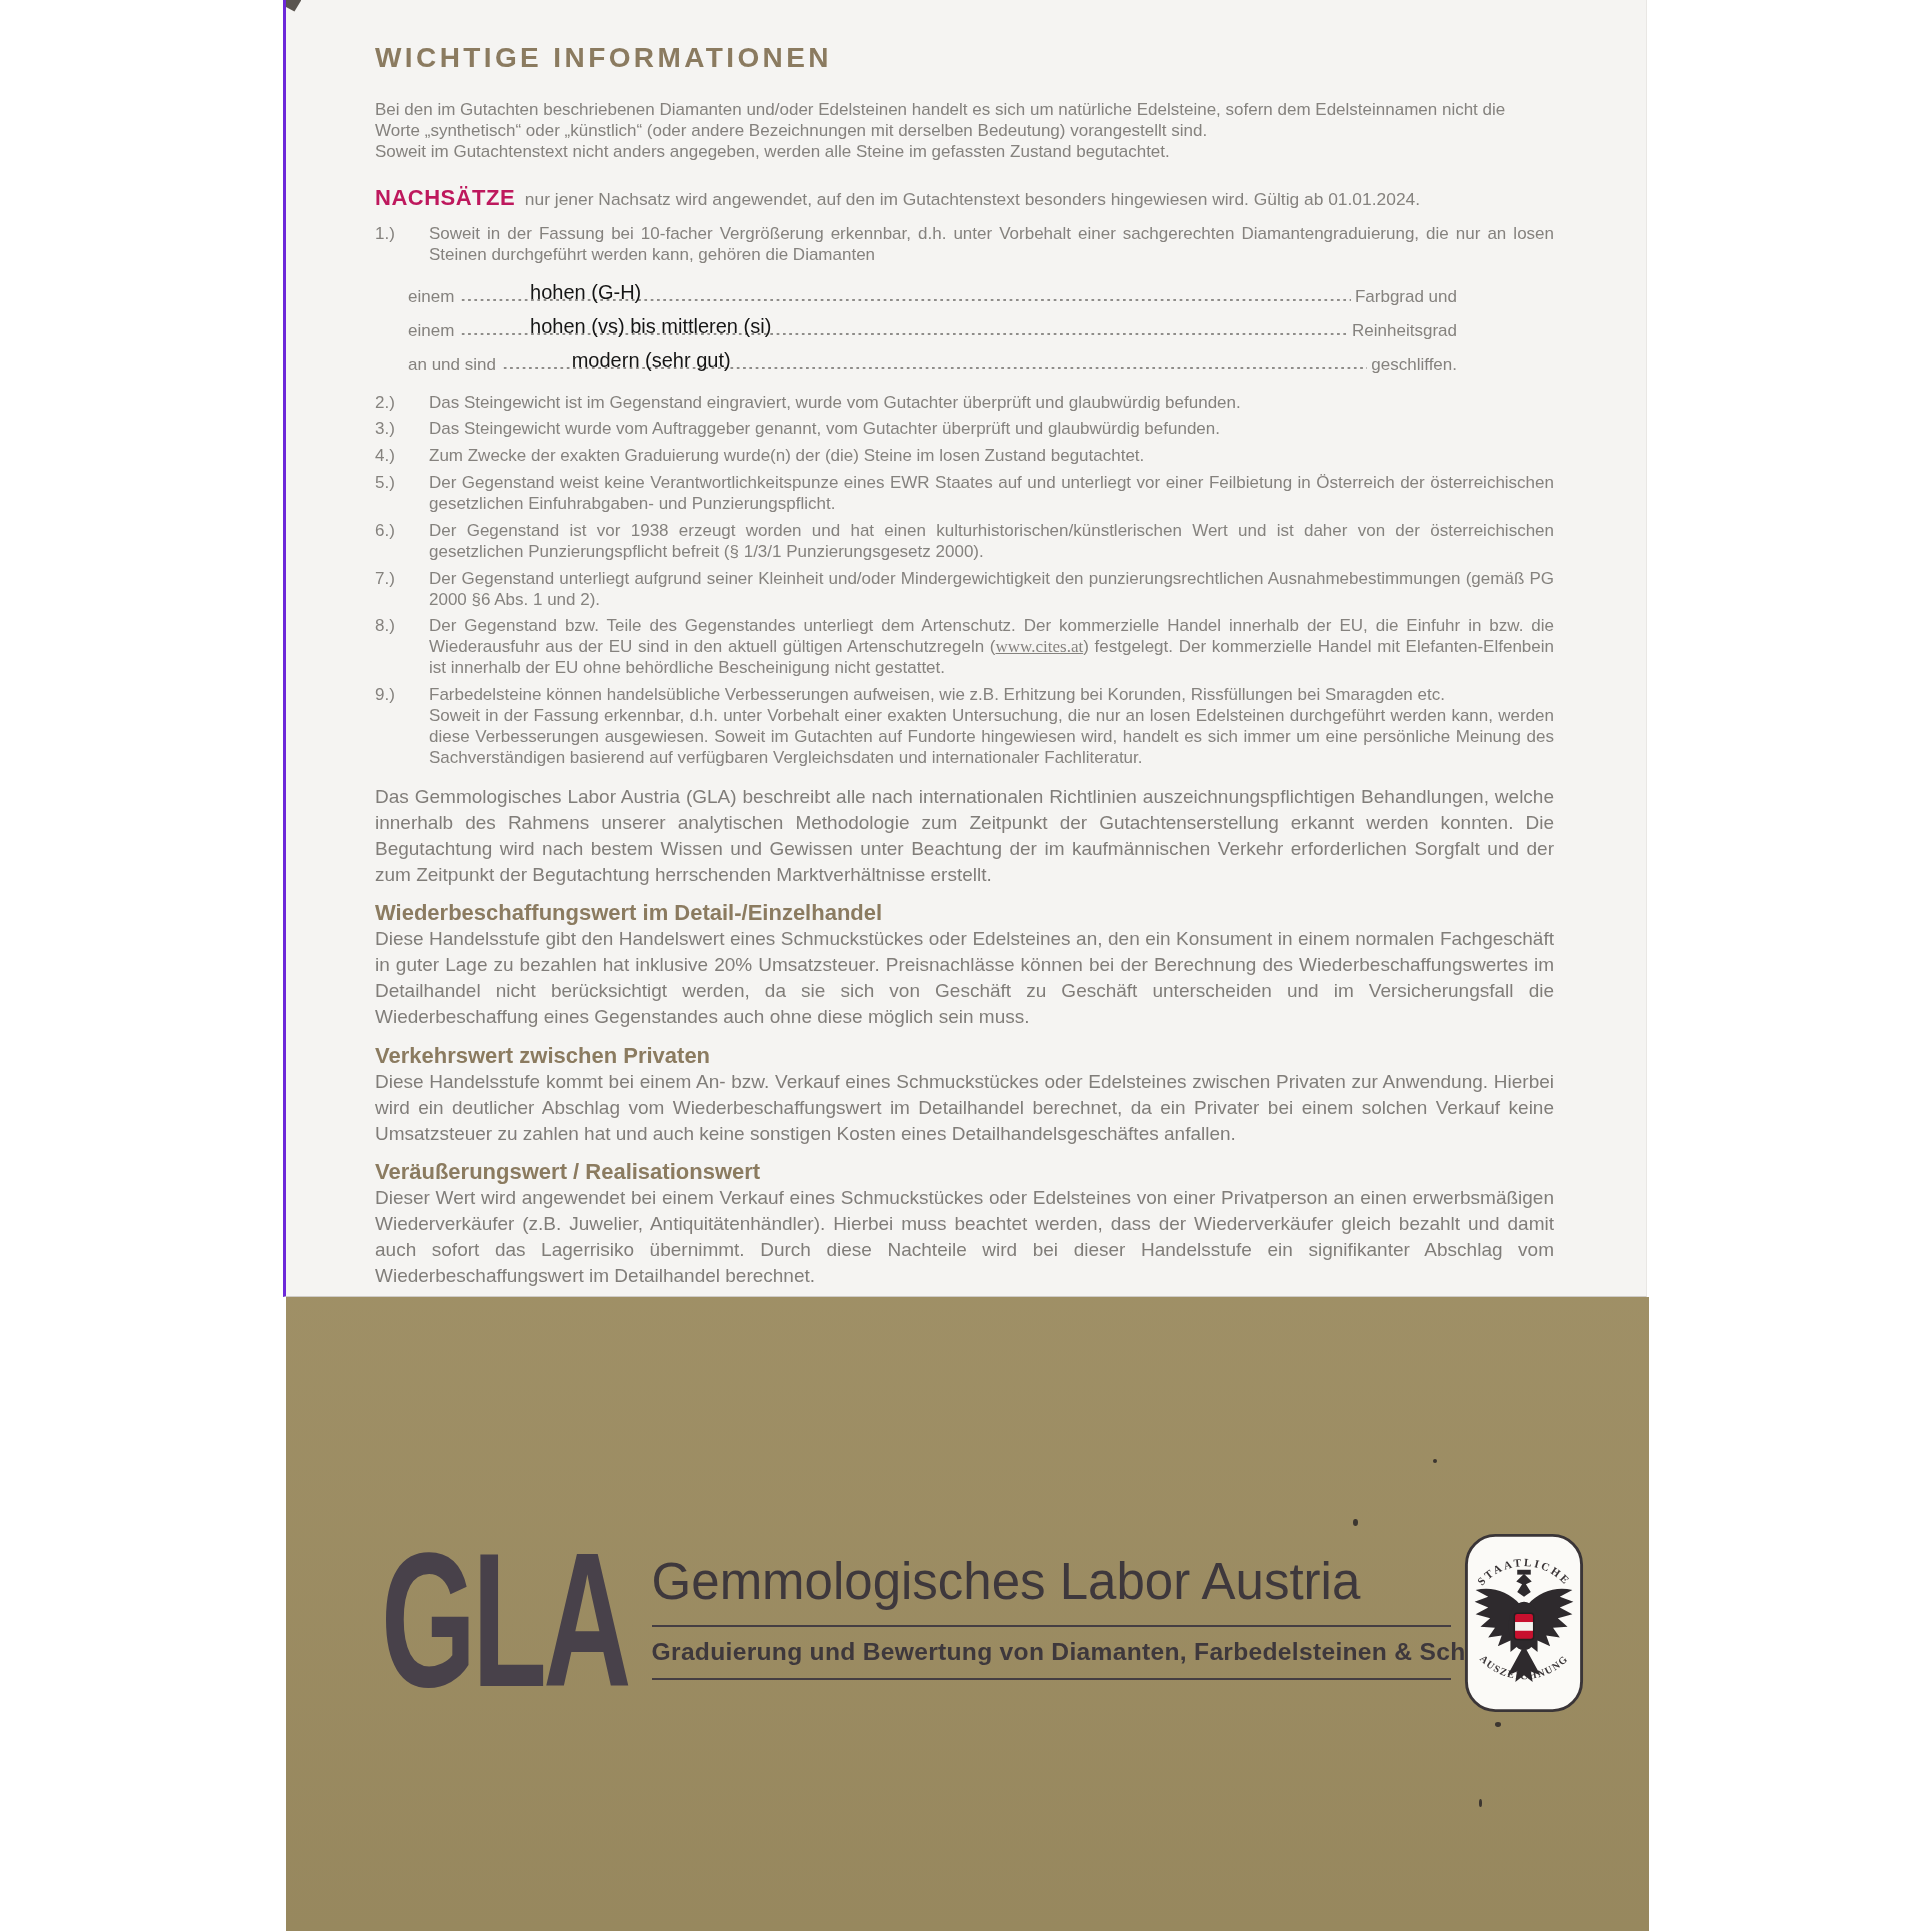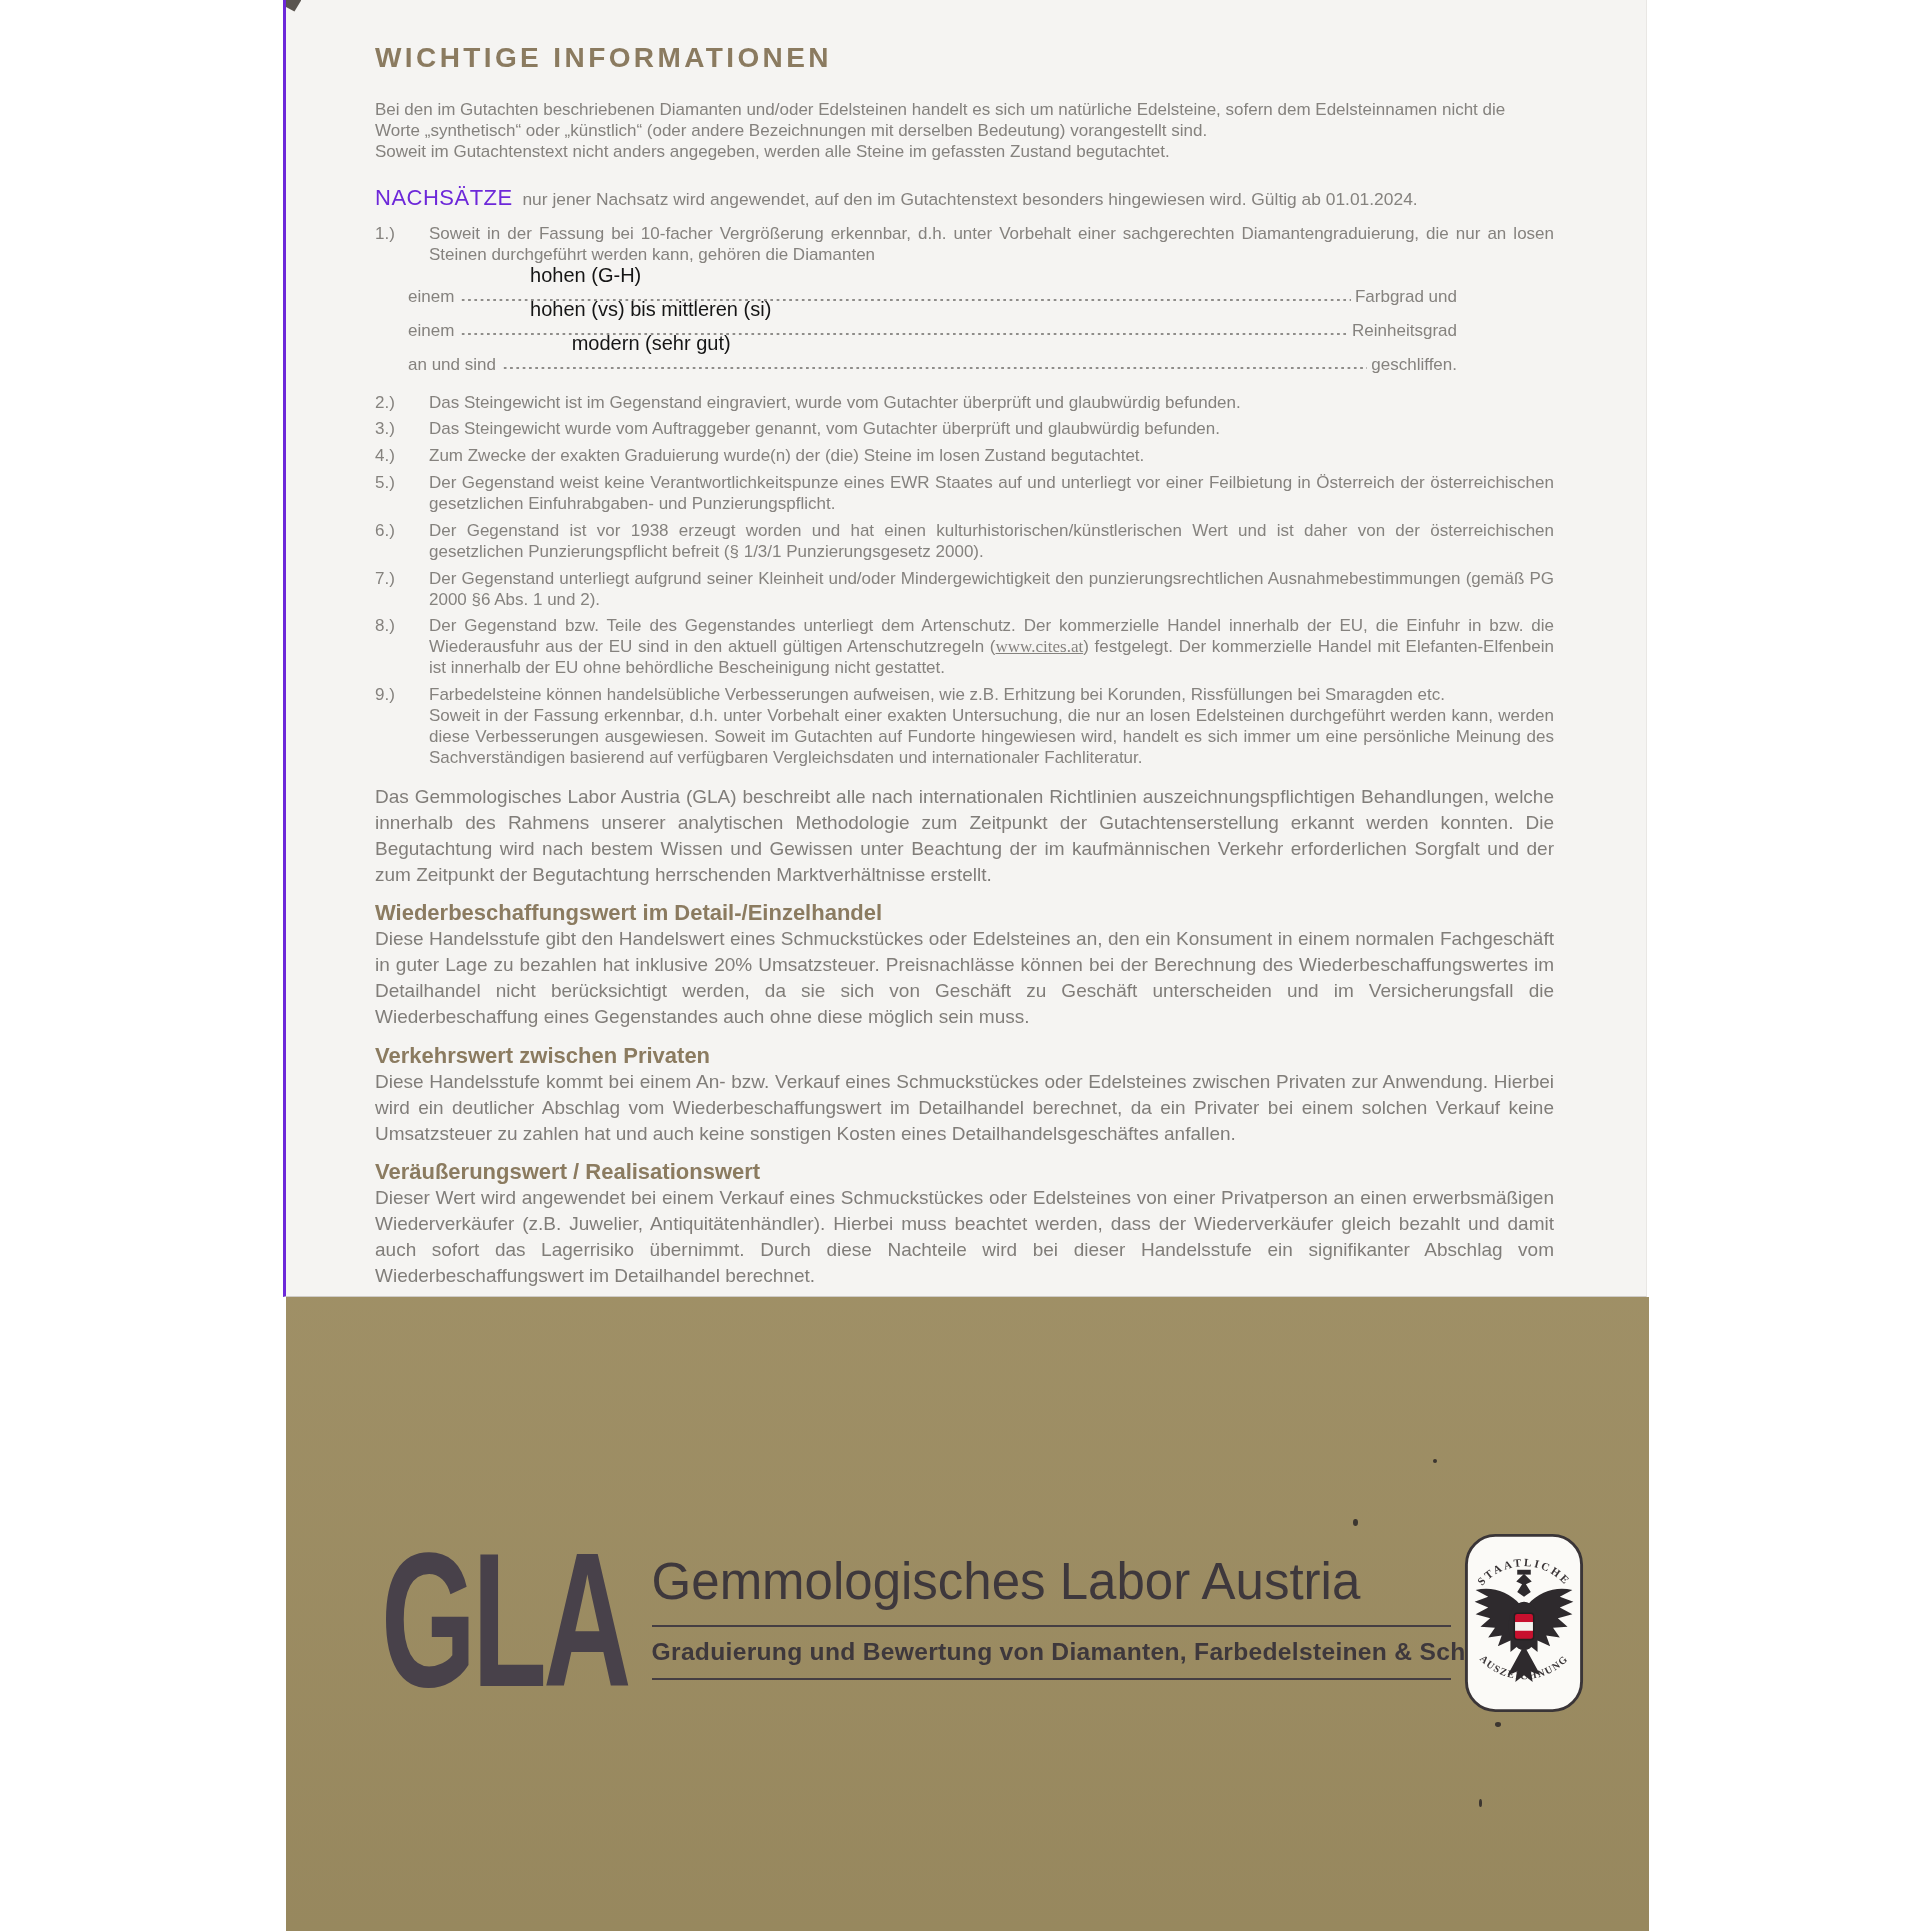--- a/index.html
+++ b/index.html
@@ -33,21 +33,21 @@
   .title {
     font-size: 28px; font-weight: bold;
     letter-spacing: 3.4px;
     color: #8b7b60;
   }
 
   .intro { margin-top: 25px; font-size: 17px; line-height: 21px; color: #85827e; }
 
   .nach-line { margin-top: 23px; font-size: 17.4px; color: #85827e; }
   .nach-h {
-    font-size: 22px; font-weight: normal; color: #6d28d9;
+    font-size: 22px; font-weight: bold; color: #be185d;
     letter-spacing: 0.5px; margin-right: 9.7px;
   }
 
   .list { margin-top: 11.6px; font-size: 17px; line-height: 21px; color: #85827e; }
   .item { display: flex; margin-bottom: 5.8px; }
   .item .num { flex: none; width: 33px; }
   .item .itext { flex: 1; text-align: justify; margin-left: 21px; }
   .cites-link { text-decoration: underline; font-family: Liberation Serif, serif; }
 
   
@@ -56,21 +56,21 @@
   .fill-prefix, .fill-suffix { flex: none; color: #85827e; padding-bottom: 1px; }
   .fill-leader {
     flex: 1; position: relative; height: 9.7px;
     margin: 0 3.9px 4.8px 5.8px;
     background-image: radial-gradient(circle, #8f8d8a 1.2px, rgba(0,0,0,0) 1.4px);
     background-size: 6.3px 6.3px;
     background-repeat: repeat-x;
     background-position: 0 100%;
   }
   .fill-value {
-    position: absolute; left: 70px; bottom: 17px;
+    position: absolute; left: 70px; bottom: 0;
     font-size: 20px; color: #151515; white-space: nowrap;
   }
 
   .para {
     margin-top: 15.4px;
     font-size: 19px; line-height: 26px;
     color: #807d79; text-align: justify;
   }
   .sec-h {
     margin-top: 12.6px;

